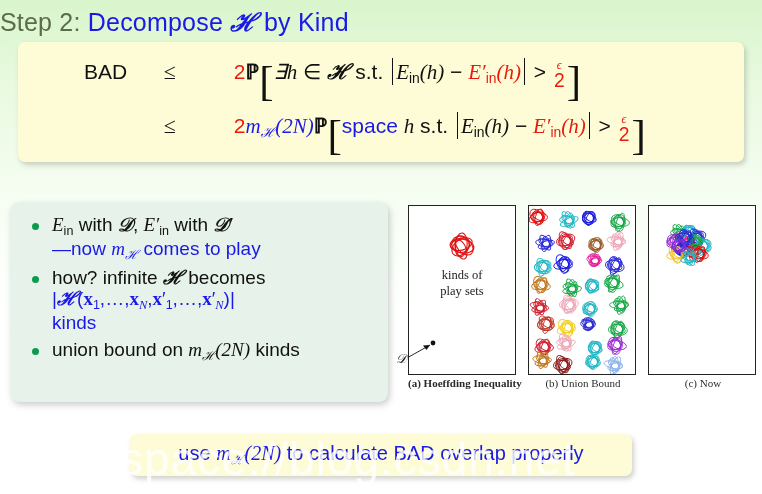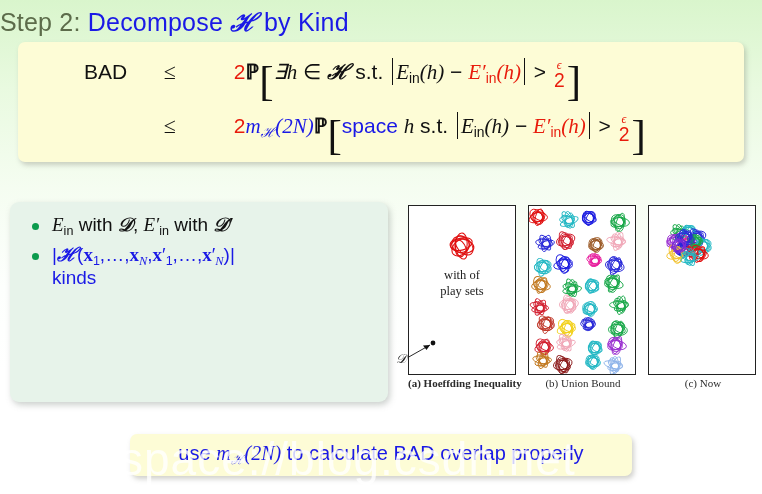--- a/index.html
+++ b/index.html
@@ -139,27 +139,33 @@
   </div>
 
   <div class="bulletbox">
     <ul class="bl">
 
       <li>
         <span class="mi blk">E<span class="sub">in</span></span>
         with <span class="cal">𝒟</span>,
         <span class="mi blk">E′<span class="sub">in</span></span>
         with <span class="cal">𝒟′</span>
+        <span class="l2 blue">—now
+          <span class="mi">m<span class="subi">ℋ</span></span> comes to play</span>
       </li>
 
       <li>
+        <span>how? infinite <span class="cal">ℋ</span> becomes</span>
         <span class="l2 blue">|<span class="cal">ℋ</span>(<b class="mi" style="font-style:normal;font-weight:bold">x</b><span class="sub">1</span>,…,<b class="mi" style="font-style:normal;font-weight:bold">x</b><span class="subi">N</span>,<b class="mi" style="font-style:normal;font-weight:bold">x</b>′<span class="sub">1</span>,…,<b class="mi" style="font-style:normal;font-weight:bold">x</b>′<span class="subi">N</span>)|</span>
         <span class="l2 blue">kinds</span>
       </li>
 
+      <li class="blue">
+        union bound on <span class="mi">m<span class="subi">ℋ</span>(2N)</span> kinds
+      </li>
     </ul>
   </div>
 
   <div class="figs">
 
     <div class="figcell" style="left:12px;width:110px;">
       <div class="figbox" style="width:106px;height:168px;">
         <svg width="106" height="168">
           <g stroke="#e01010" stroke-width="1.1" fill="none" transform="translate(53,40)">
             <ellipse cx="0" cy="0" rx="12" ry="7" transform="rotate(10)"></ellipse>
@@ -168,21 +174,21 @@
             <ellipse cx="2" cy="0" rx="10" ry="7" transform="rotate(135)"></ellipse>
             <ellipse cx="0" cy="2" rx="11" ry="6" transform="rotate(165)"></ellipse>
             <ellipse cx="-2" cy="-1" rx="9" ry="8" transform="rotate(25)"></ellipse>
             <ellipse cx="3" cy="2" rx="10" ry="5" transform="rotate(70)"></ellipse>
           </g>
           <circle cx="24" cy="137" r="2.4" fill="#111"></circle>
           <line x1="-2" y1="152" x2="21" y2="139" stroke="#111" stroke-width="0.9"></line>
           <polygon points="21,139 14,139.5 17.5,144" fill="#111"></polygon>
         </svg>
         <div class="spaceof" style="top:62px;">
-          <span>with of</span><br>
+          <span>kinds of</span><br>
           <span>play sets</span>
         </div>
       </div>
       <div class="figcap" style="top:172px;font-weight:bold;">(a) Hoeffding Inequality</div>
     </div>
     <div class="dlabel" style="left:0px;top:146px;">𝒟</div>
 
     <div class="figcell" style="left:132px;width:110px;">
       <div class="figbox" style="width:106px;height:168px;">
         <svg width="106" height="168" id="svg-b">

